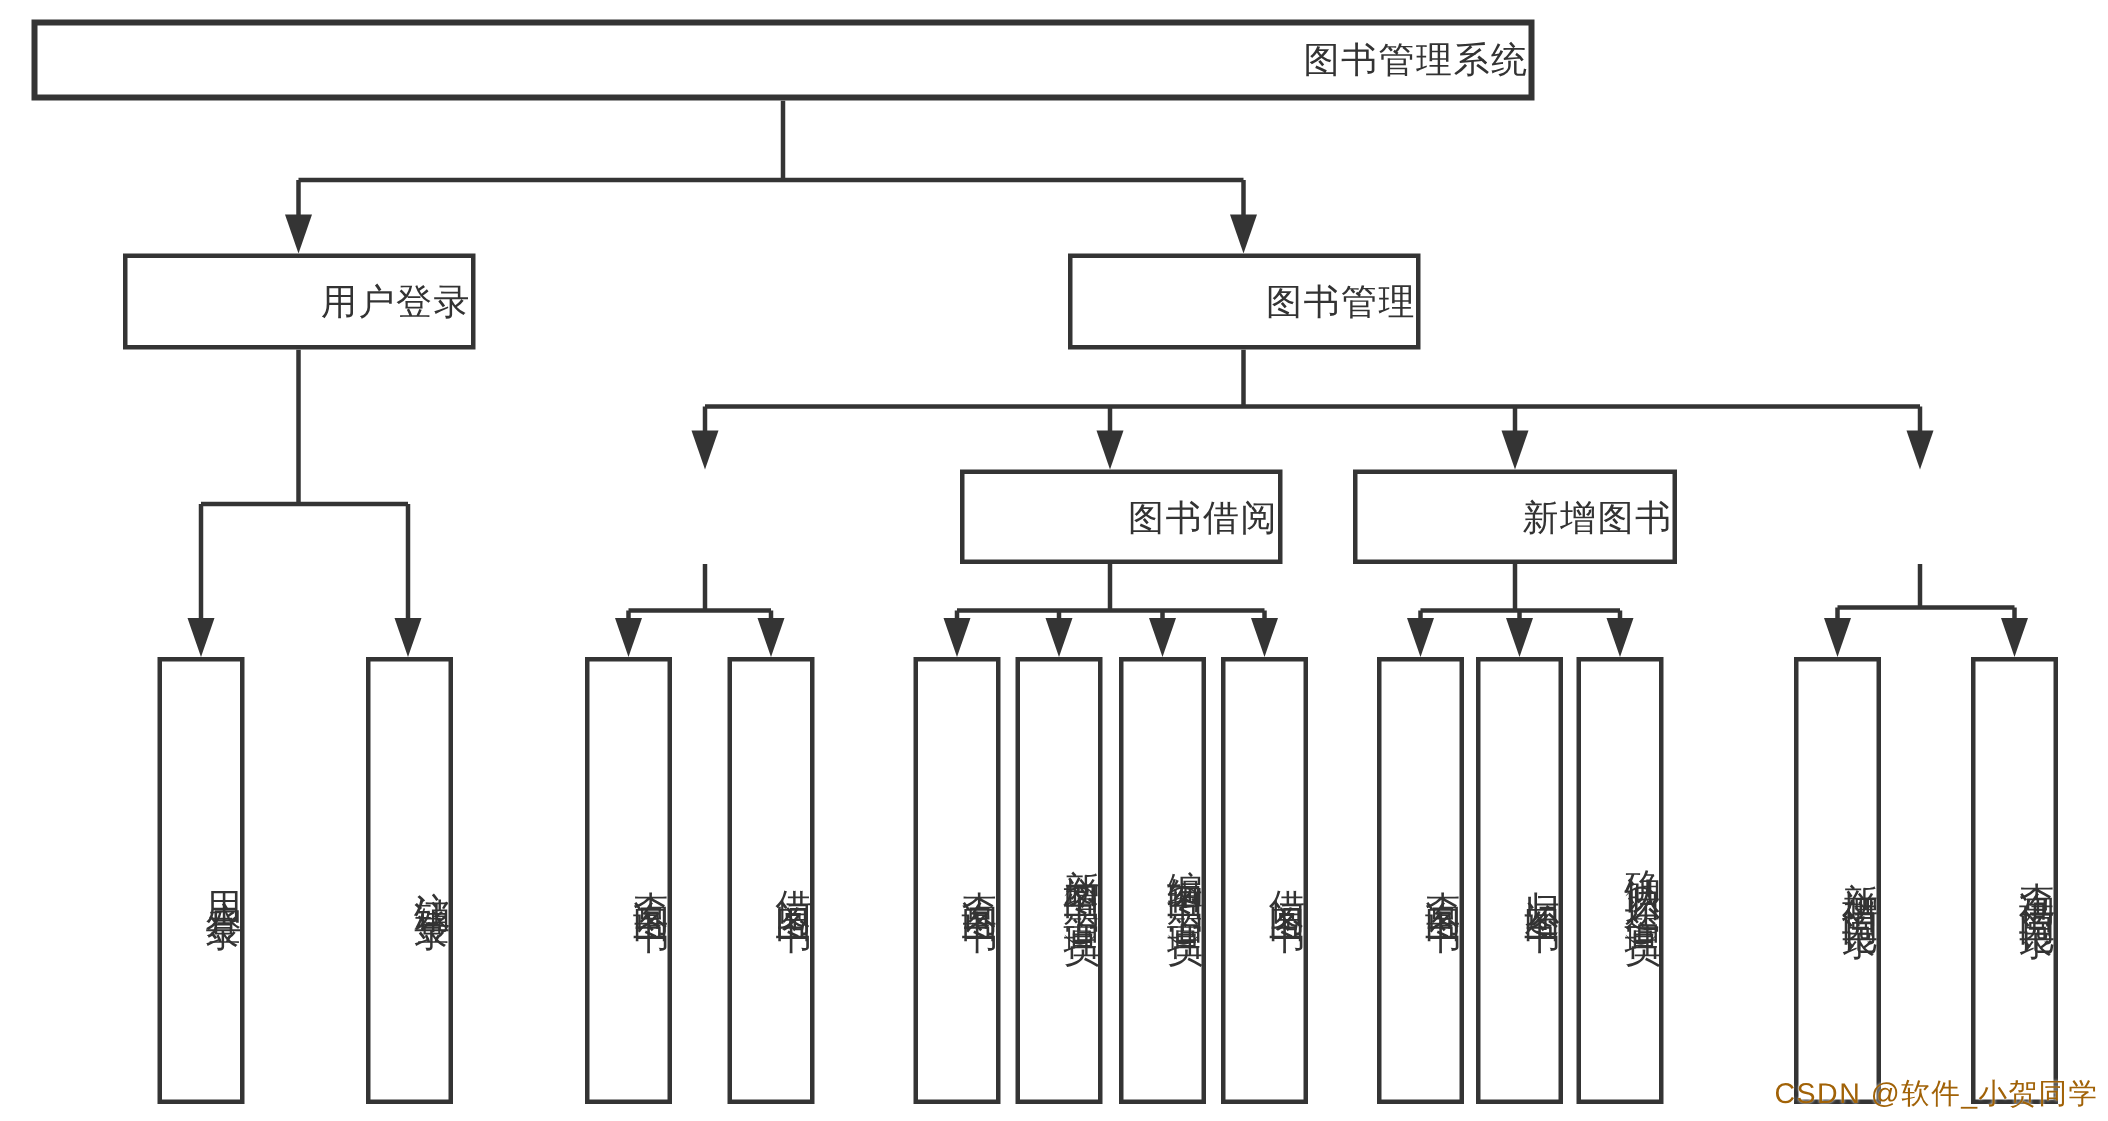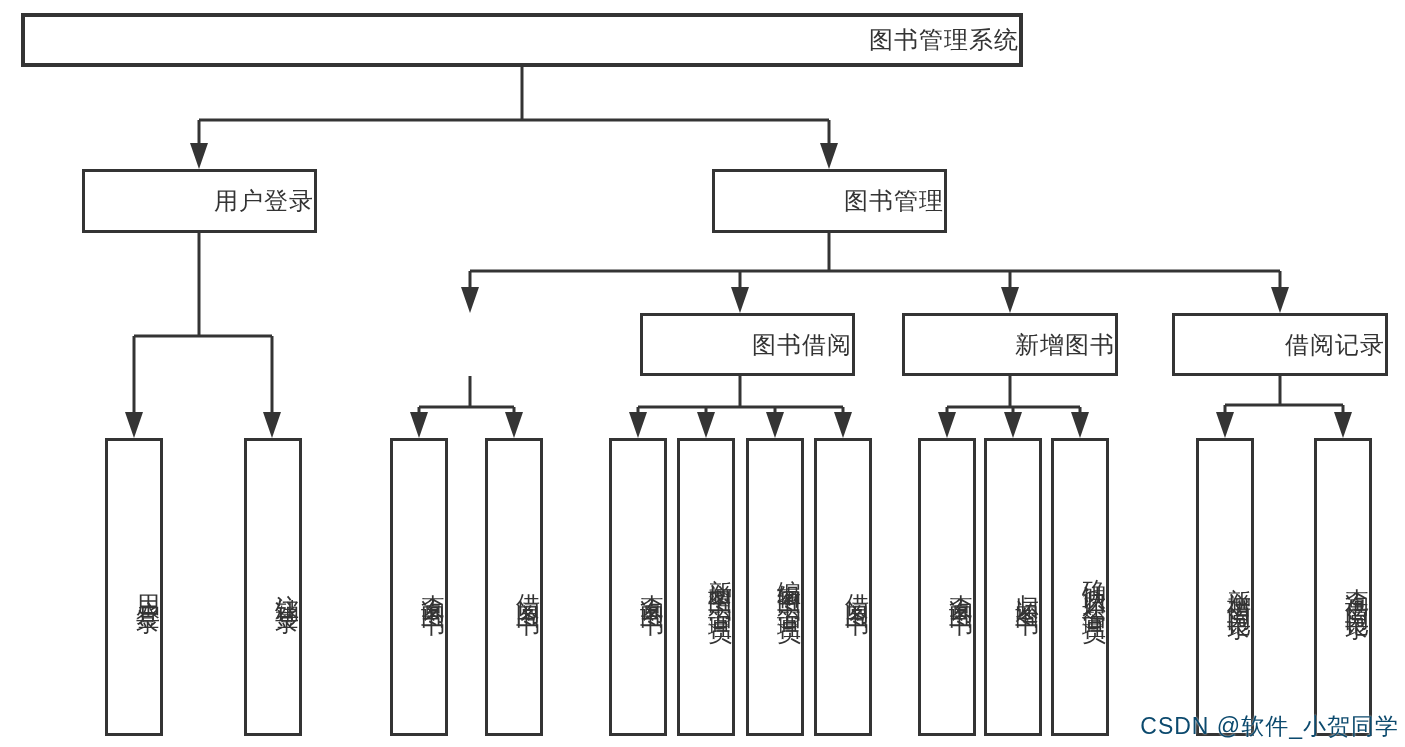--- a/index.html
+++ b/index.html
@@ -27,22 +27,22 @@
     writing-mode:vertical-rl;
     text-orientation:mixed;
     letter-spacing:6px;
     font-size:24px;
     line-height:1;
     white-space:nowrap;
   }
   .watermark{
     position:absolute;
     right:6px;bottom:5px;
-    font-size:23px;
-    color:#0c4a6e;
+    font-size:19px;
+    color:#a16207;
     letter-spacing:1px;
     text-shadow:0 0 2px #ffffff;
     z-index:5;
   }
   
   #n-root{left:21px;top:13px;width:1002px;height:54px;}
   #n-l2-0{left:82px;top:169px;width:235px;height:64px;}
   #n-l2-1{left:712px;top:169px;width:235px;height:64px;}
   #n-l3-0{left:363px;top:313px;width:216px;height:63px;}
   #n-l3-1{left:604px;top:313px;width:215px;height:63px;margin-left:36px;}
@@ -136,23 +136,20 @@
   <div class="node" id="n-l2-1">
     <span>图书管理</span>
   </div>
 
   <div class="node" id="n-l3-1">
     <span>图书借阅</span>
   </div>
   <div class="node" id="n-l3-2">
     <span>新增图书</span>
   </div>
-  <div class="node" id="n-l3-3">
-    <span>借阅记录</span>
-  </div>
 
   <div class="node leaf" id="f-0">
     <span>用户登录</span>
   </div>
   <div class="node leaf" id="f-1">
     <span>注销登录</span>
   </div>
 
   <div class="node leaf" id="f-2">
     <span>查询图书</span>

